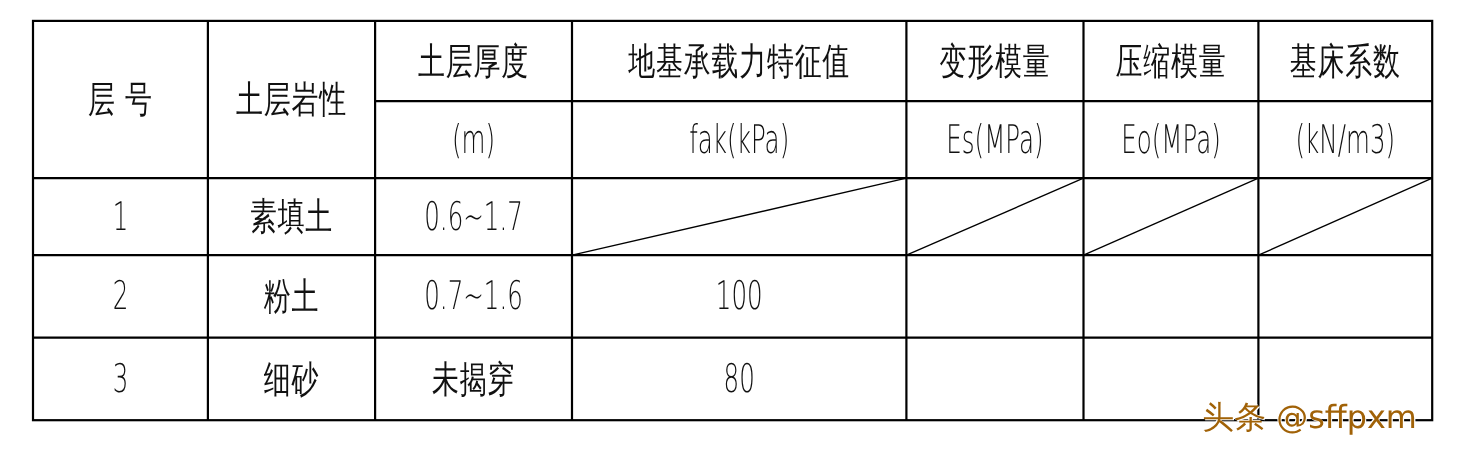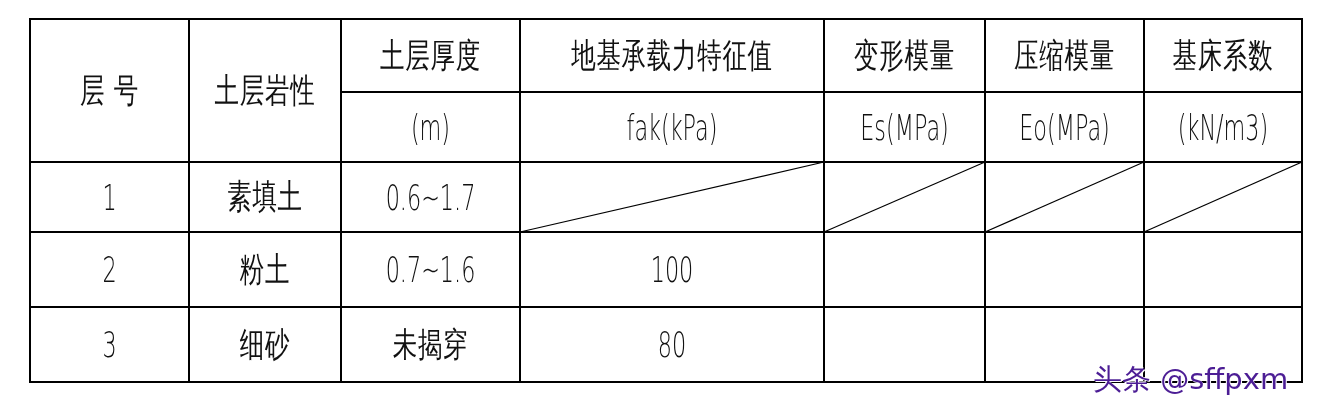--- a/index.html
+++ b/index.html
@@ -5,21 +5,21 @@
     html, body { margin: 0; padding: 0; background: #ffffff; }
     body { width: 1329px; height: 412px; position: relative; overflow: hidden;
            font-family: "DejaVu Sans", sans-serif; color: #000; }
     .grid { position: absolute; left: 0; top: 0; }
     .cell { position: absolute; display: flex; align-items: center; justify-content: center;
             font-family: "DejaVu Sans", sans-serif; font-weight: 200; color: #111;
             white-space: nowrap; }
     .cjk { font-size: 34px; letter-spacing: 1px; transform: scaleX(0.72); }
     .latin { font-size: 36px; transform: scaleX(0.62); font-family: "DejaVu Sans", sans-serif; }
     .watermark { position: absolute; left: 1093px; top: 360px; font-size: 29px;
-                 color: #4c1d95; font-family: "DejaVu Sans", sans-serif; letter-spacing: 0px;
+                 color: #a16207; font-family: "DejaVu Sans", sans-serif; letter-spacing: 0px;
                  text-shadow: 1px 1px 0 #fff, -1px -1px 0 #fff; }
   </style>
 </head>
 <body>
 
 <svg class="grid" width="1329" height="412" xmlns="http://www.w3.org/2000/svg">
   <g stroke="#000" stroke-width="2" fill="none">
 
     <rect x="30" y="19" width="1272" height="363"></rect>
 

